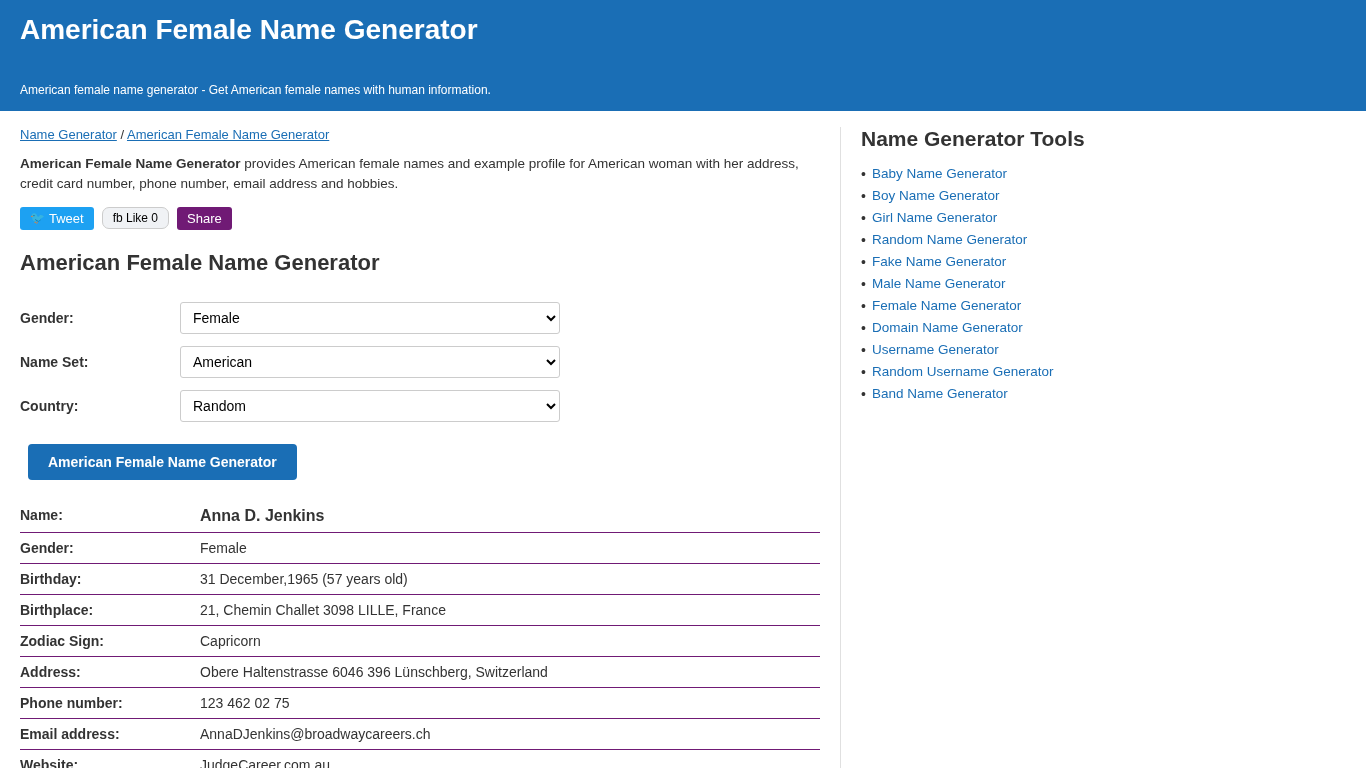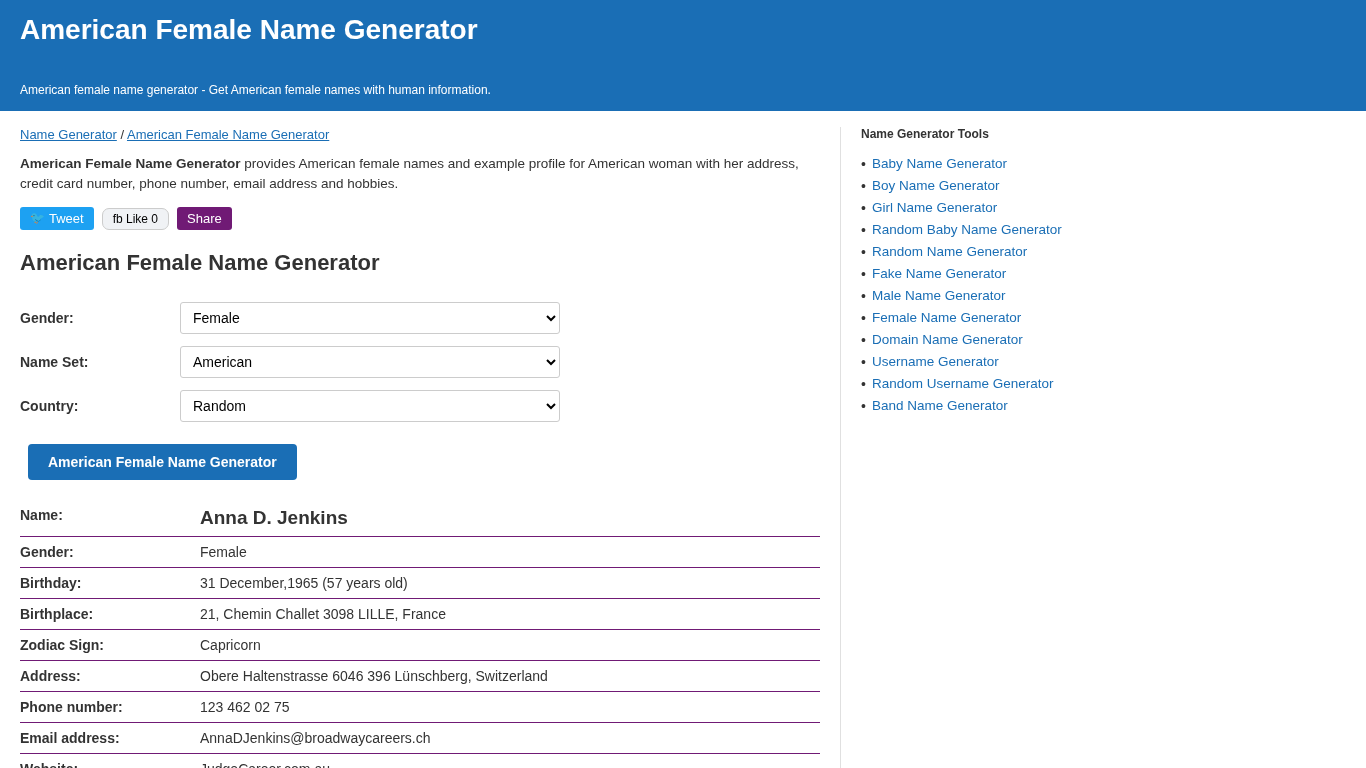--- a/index.html
+++ b/index.html
@@ -59,21 +59,21 @@
     }
     .intro-text strong {
       font-weight: bold;
     }
 
     
     .social-buttons {
       display: flex;
       gap: 8px;
       margin-bottom: 20px;
-      align-items: flex-end;
+      align-items: center;
     }
     .btn-tweet {
       background: #1da1f2;
       color: white;
       border: none;
       border-radius: 3px;
       padding: 4px 10px;
       font-size: 13px;
       cursor: pointer;
       display: flex;
@@ -157,28 +157,28 @@
       padding: 7px 8px 7px 0;
       vertical-align: top;
       border-bottom: 1px solid #701a75;
       font-size: 14px;
     }
     .results-table td:first-child {
       font-weight: bold;
       width: 180px;
     }
     .result-name {
-      font-size: 19px;
+      font-size: 16px;
       font-weight: bold;
       color: #333;
     }
 
     
     .sidebar-heading {
-      font-size: 12px;
+      font-size: 21px;
       font-weight: bold;
       color: #333;
       margin-bottom: 12px;
     }
     .sidebar-list {
       list-style: none;
       padding: 0;
     }
     .sidebar-list li {
       padding: 3px 0;
@@ -335,23 +335,20 @@
     <li>
           <a href="#">Baby Name Generator</a>
         </li>
         <li>
           <a href="#">Boy Name Generator</a>
         </li>
         <li>
           <a href="#">Girl Name Generator</a>
         </li>
         <li>
-          <a href="#">Random Baby Name Generator</a>
-        </li>
-        <li>
           <a href="#">Random Name Generator</a>
         </li>
         <li>
           <a href="#">Fake Name Generator</a>
         </li>
         <li>
           <a href="#">Male Name Generator</a>
         </li>
         <li>
           <a href="#">Female Name Generator</a>

